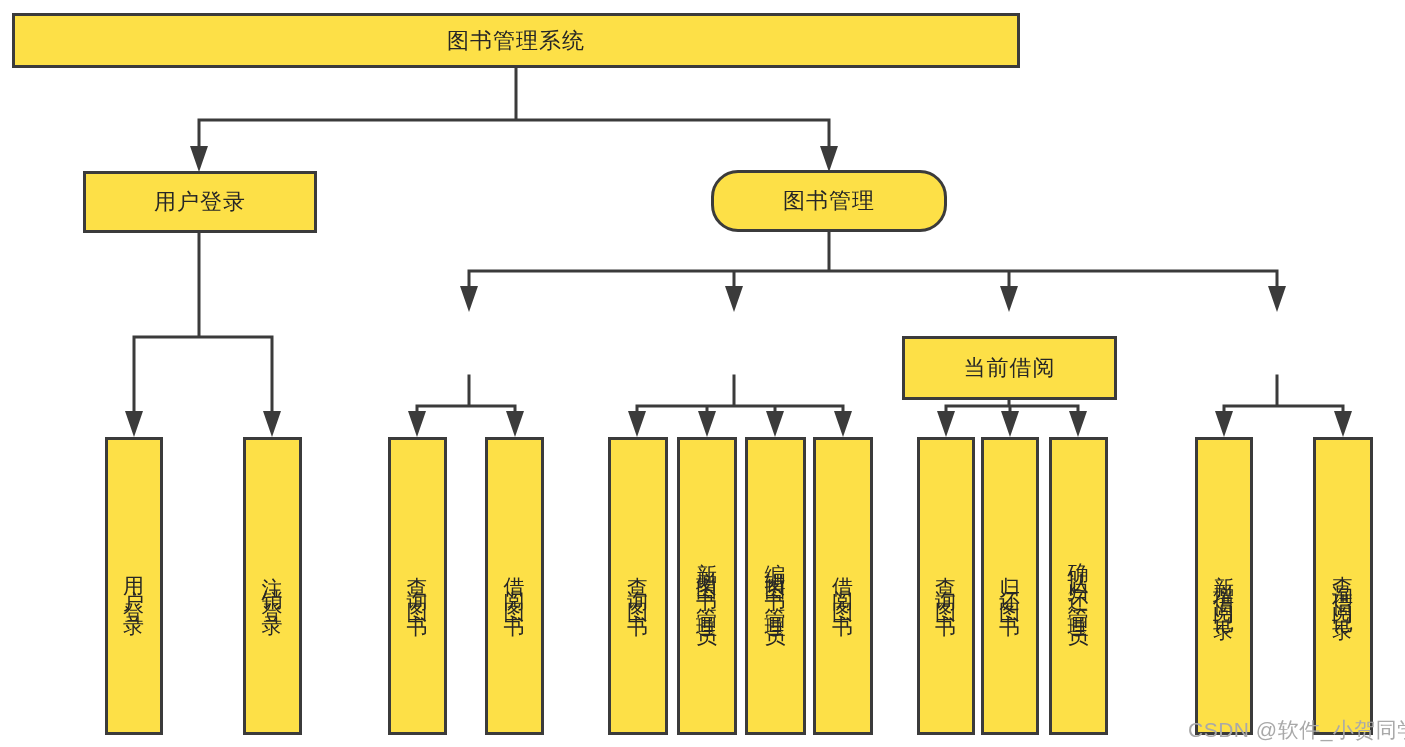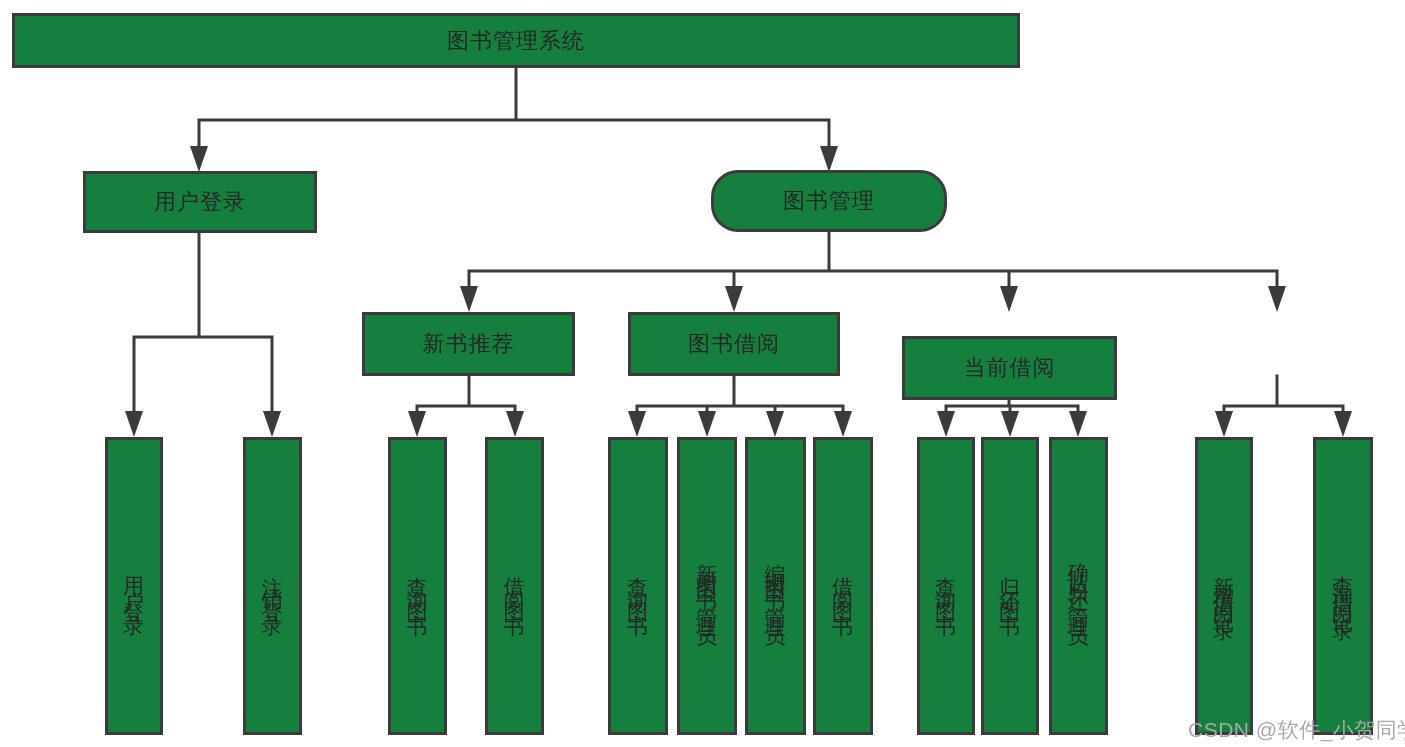--- a/index.html
+++ b/index.html
@@ -18,21 +18,21 @@
     background:var(--bg);
     overflow:hidden;
   }
   .connectors{
     position:absolute;left:0;top:0;width:1405px;height:747px;
     pointer-events:none;
   }
   .box{
     position:absolute;
     box-sizing:border-box;
-    background:#15803d;
+    background:#fde047;
     border:3px solid var(--border);
     display:flex;
     align-items:center;
     justify-content:center;
   }
   .hbox{
     font-size:22px;
     letter-spacing:1px;
     white-space:nowrap;
   }
@@ -102,22 +102,20 @@
       <polygon points="1215,411 1233,411 1224,437"></polygon>
       <polygon points="1334,411 1352,411 1343,437"></polygon>
     </g>
   </svg>
 
   <div class="box hbox" style="left:12px;top:13px;width:1008px;height:55px;">图书管理系统</div>
 
   <div class="box hbox" style="left:83px;top:171px;width:234px;height:62px;">用户登录</div>
   <div class="box hbox" style="left:711px;top:170px;width:236px;height:62px;border-radius:27px;">图书管理</div>
 
-  <div class="box hbox" style="left:362px;top:312px;width:213px;height:64px;">新书推荐</div>
-  <div class="box hbox" style="left:628px;top:312px;width:212px;height:64px;">图书借阅</div>
   <div class="box hbox" style="left:902px;top:312px;width:215px;height:64px;margin-top:24px;">当前借阅</div>
 
   <div class="box vbox v-short" style="left:105px;width:58px;">
     <span class="vtext">用户登录</span>
   </div>
   <div class="box vbox v-short" style="left:243px;width:59px;">
     <span class="vtext">注销登录</span>
   </div>
 
   <div class="box vbox v-short" style="left:388px;width:59px;">

